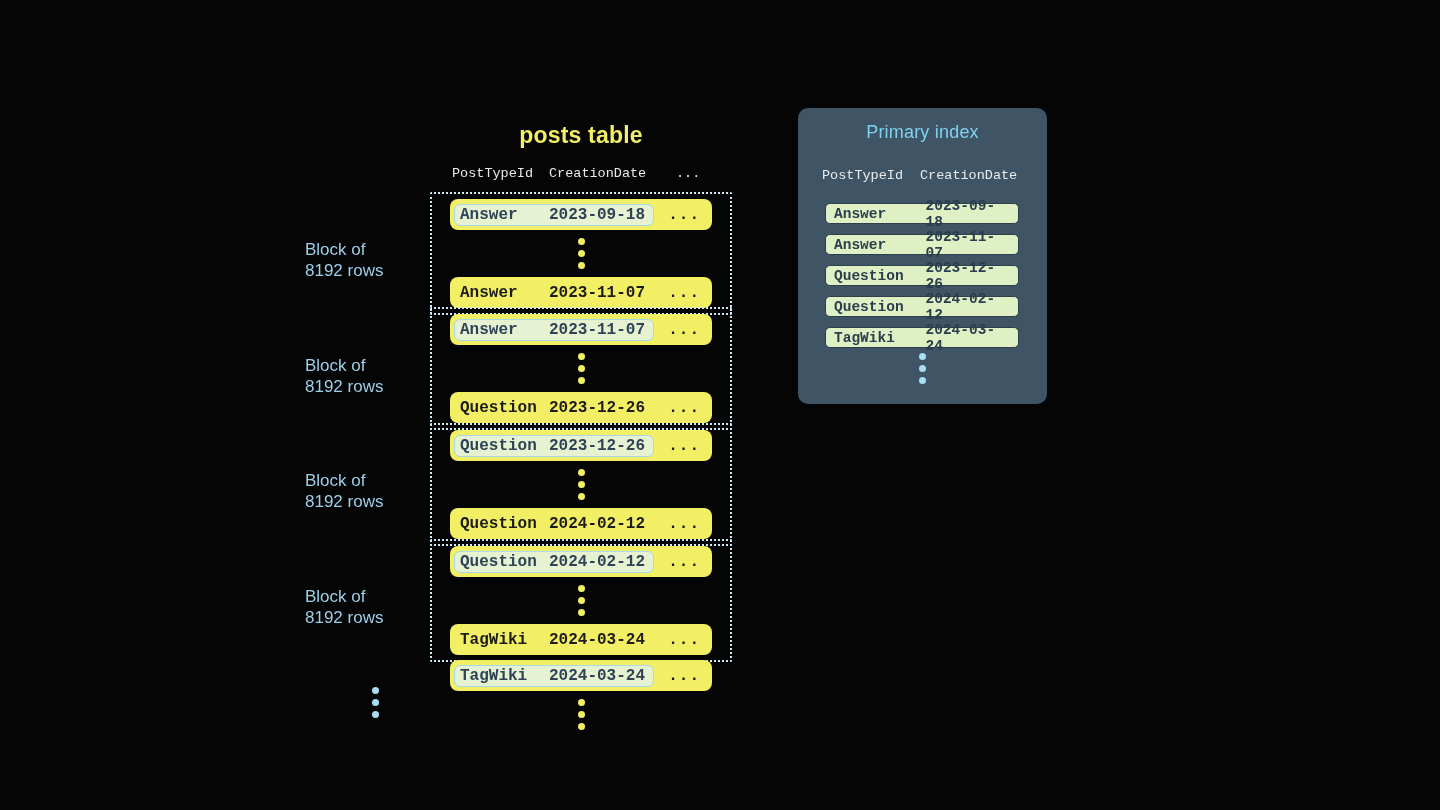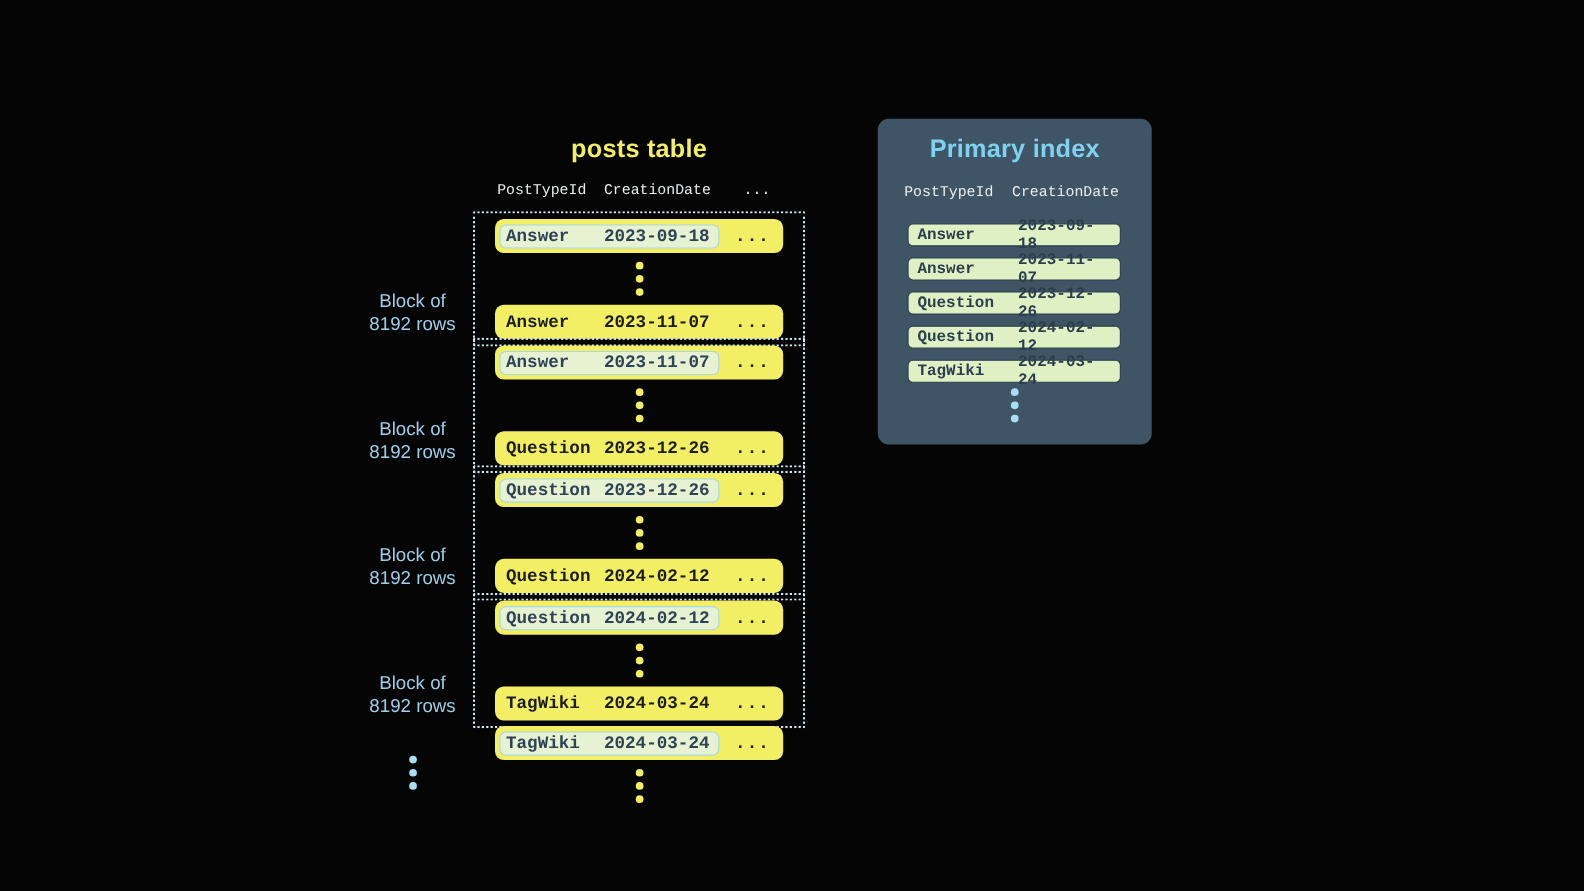--- a/index.html
+++ b/index.html
@@ -43,36 +43,36 @@
   .ptype{display:inline-block;width:89px;}
   .hl .ptype{width:89px;}
   .pdots{margin-left:auto;letter-spacing:1px;}
 
   .vdots{display:flex;flex-direction:column;align-items:center;gap:5px;align-self:center;}
   .vdots i{display:block;width:7px;height:7px;border-radius:50%;}
   .vdots.yellow i{background:#f2ef64;}
   .vdots.blue i{background:#a9ddf2;}
 
   .block-label{
-    position:absolute;width:140px;left:305px;text-align:center;
-    color:#9ccfe9;font-size:17px;line-height:21px;margin-top:24px;
+    position:absolute;width:140px;left:305px;text-align:left;
+    color:#9ccfe9;font-size:17px;line-height:21px;
   }
 
   .overflow-row{position:absolute;left:450px;top:660px;margin-left:0;}
   .bottom-dots{position:absolute;left:578px;top:699px;}
   .left-dots{position:absolute;left:372px;top:687px;}
 
   
   .panel{
     position:absolute;left:798px;top:108px;width:249px;height:296px;
     background:#3f5464;border-radius:10px;
   }
   .panel-title{
     position:absolute;left:0;top:14px;width:249px;text-align:center;
-    color:#7ed2f0;font-size:23px;font-weight:700;letter-spacing:.2px;
+    color:#7ed2f0;font-size:18px;font-weight:400;letter-spacing:.2px;
   }
   .panel-header{position:absolute;top:60px;left:0;width:249px;height:18px;
     color:#e9edf0;font-size:13.5px;}
   .panel-header .h1{position:absolute;left:24px;}
   .panel-header .h2{position:absolute;left:122px;}
 
   .irow{
     position:absolute;left:27px;width:194px;height:21px;
     background:#e0f0c5;border:1px solid #2e3f4c;border-radius:5px;
     display:flex;align-items:center;padding:0 6px 0 8px;box-sizing:border-box;

